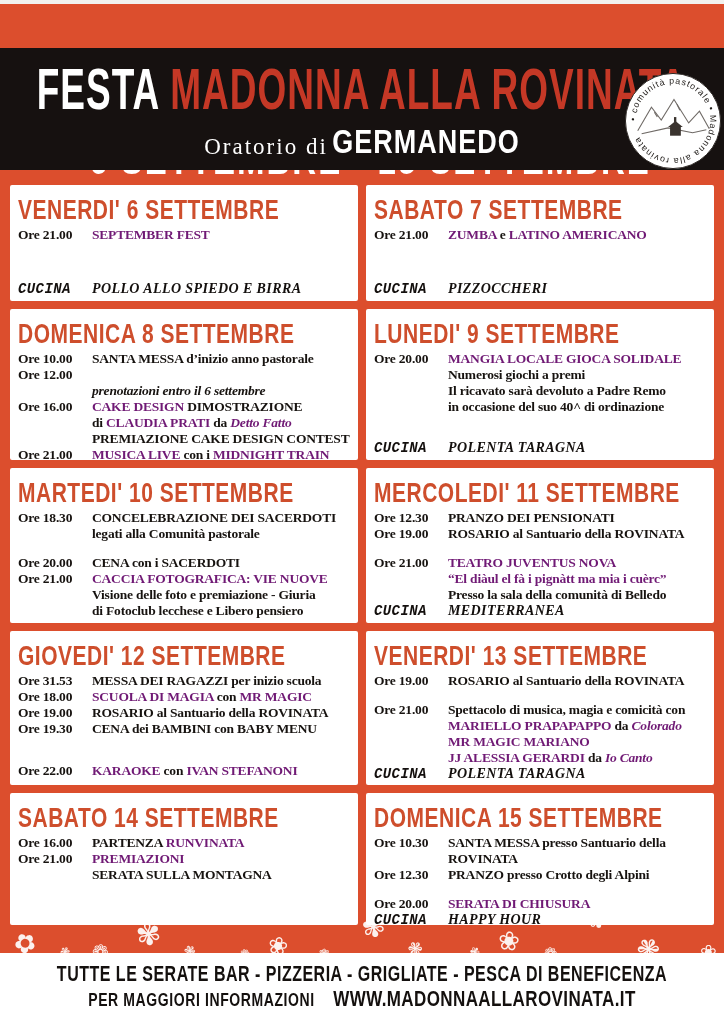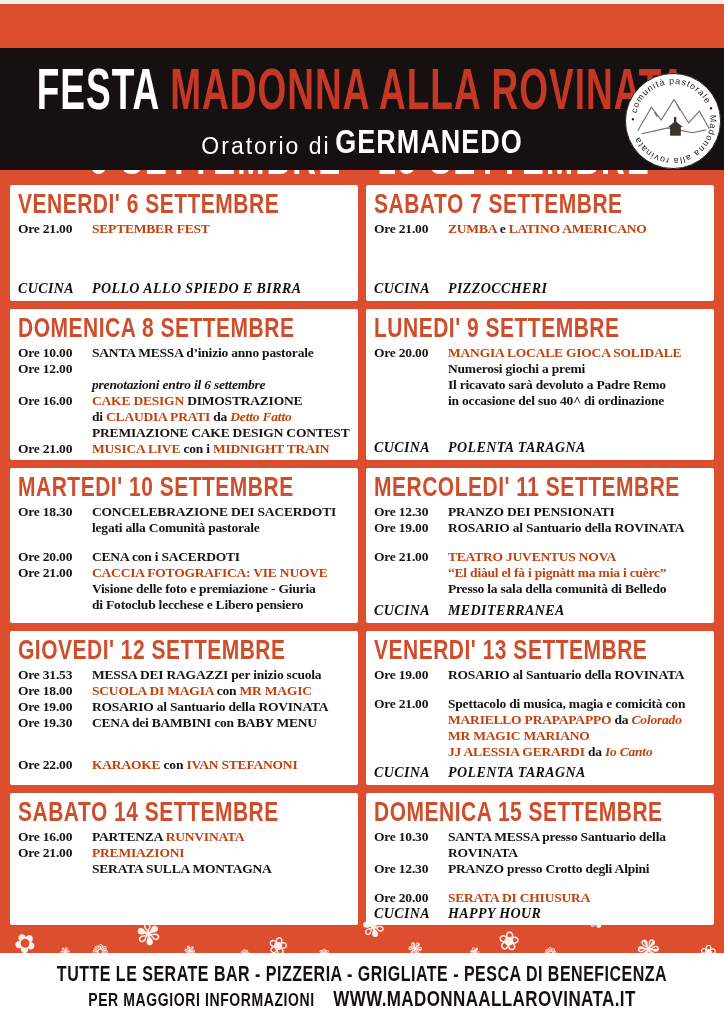--- a/index.html
+++ b/index.html
@@ -7,47 +7,47 @@
           font-family:"Liberation Sans",sans-serif;}
   .top-edge{position:absolute;top:0;left:0;right:0;height:4px;background:#f2f1ee;z-index:7;}
 
   
   .hdr{position:absolute;top:4px;left:0;right:0;height:122px;background:#161110;z-index:3;margin-top:44px;}
   .title-line{position:absolute;top:10px;left:0;width:100%;text-align:center;white-space:nowrap;
               font-weight:bold;font-size:37px;letter-spacing:1px;
               transform:scaleY(1.55);transform-origin:center top;}
   .t-white{color:#ffffff;} .t-red{color:#C53826;}
   .subtitle-line{position:absolute;top:82px;left:0;width:100%;text-align:center;color:#fff;white-space:nowrap;}
-  .sub-script{font-family:Liberation Sans, sans-serif;font-size:23px;letter-spacing:2px;}
+  .sub-script{font-family:Liberation Serif, serif;font-size:23px;letter-spacing:2px;}
   .sub-bold{display:inline-block;font-weight:bold;font-size:27px;letter-spacing:1px;transform:scaleY(1.2);transform-origin:center bottom;}
 
   
   .banner{position:absolute;top:126px;left:0;right:0;height:52px;text-align:center;z-index:2;padding-left:16px;}
   .banner-text{display:inline-block;margin-top:7px;color:#fff;font-weight:bold;font-size:33px;
                letter-spacing:2px;transform:scaleY(1.35);transform-origin:center top;white-space:nowrap;}
 
   
   .logo{position:absolute;top:72px;right:2px;width:98px;height:98px;z-index:8;}
 
   
   .grid{position:absolute;top:185px;left:10px;width:704px;display:grid;
         grid-template-columns:348px 348px;grid-template-rows:116px 151px 155px 154px 132px;
         gap:8px;z-index:2;}
-  .card{background:#fff;border-radius:2px;padding:0 8px 4px;display:flex;flex-direction:column;overflow:hidden;}
+  .card{background:#fff;border-radius:2px;padding:6px 8px 4px;display:flex;flex-direction:column;overflow:hidden;}
   .day-title{margin:2px 0 10px;color:#CE4E2C;font-size:21px;font-weight:bold;letter-spacing:.5px;
              transform:scaleY(1.35);transform-origin:left top;white-space:nowrap;height:24px;}
   .ev{display:flex;line-height:16px;font-family:"Liberation Serif",serif;font-weight:bold;
       font-size:13.5px;color:#171310;white-space:nowrap;letter-spacing:-.2px;}
   .ev .time{flex:0 0 74px;}
   .ev .txt{flex:1 1 auto;}
   .gap{height:13px;}
-  .red{color:#c2410c;} .it{font-style:italic;}
+  .red{color:#701a75;} .it{font-style:italic;}
   .cucina{margin-top:auto;display:flex;line-height:16px;font-family:"Liberation Serif",serif;
           font-weight:bold;font-style:italic;font-size:14px;color:#14100e;letter-spacing:.4px;white-space:nowrap;}
-  .cucina .cu-label{flex:0 0 74px;}
+  .cucina .cu-label{flex:0 0 74px;font-family:Liberation Mono, monospace;}
 
   
   .flowers{position:absolute;inset:0;z-index:1;pointer-events:none;}
   .flower{position:absolute;color:#fff;line-height:1;opacity:.92;font-family:"DejaVu Sans",sans-serif;}
 
   
   .ftr{position:absolute;left:0;right:0;top:953px;height:71px;background:#fff;z-index:6;text-align:center;}
   .f1{margin-top:9px;font-weight:bold;font-size:16px;letter-spacing:.5px;color:#14100e;
       transform:scaleY(1.35);transform-origin:center top;white-space:nowrap;}
   .f2{margin-top:10px;white-space:nowrap;color:#14100e;}

